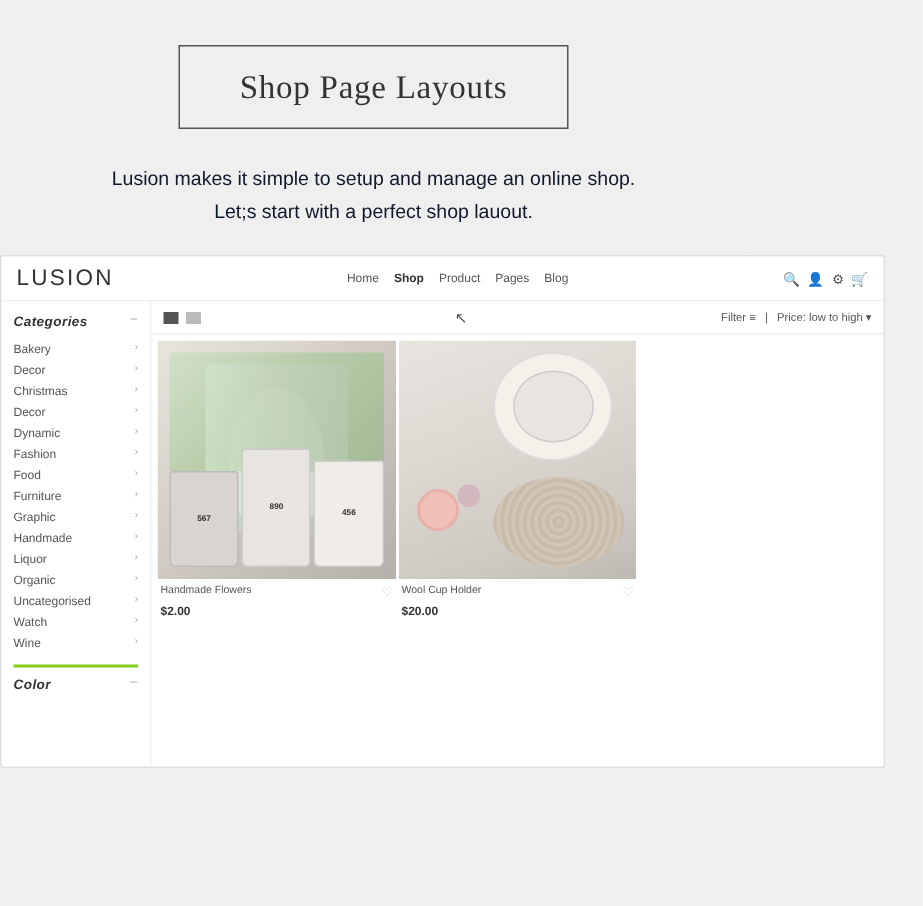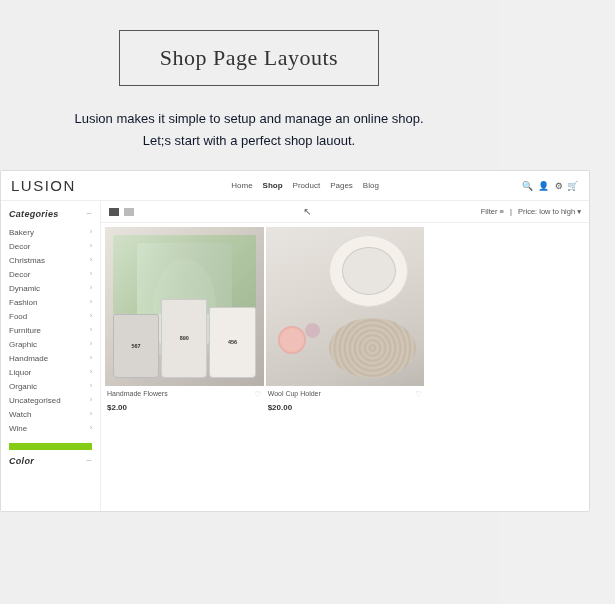--- a/index.html
+++ b/index.html
@@ -157,21 +157,21 @@
       justify-content: space-between;
     }
 
     .sidebar-item-arrow {
       color: #aaa;
       font-size: 7px;
     }
 
     .sidebar-color-section {
       margin-top: 8px;
-      border-top: 7px solid #84cc16;
+      border-top: 2px solid #84cc16;
       padding-top: 6px;
     }
 
     
     .products-area {
       flex: 1;
       display: flex;
       flex-direction: column;
       background: #fff;
     }

